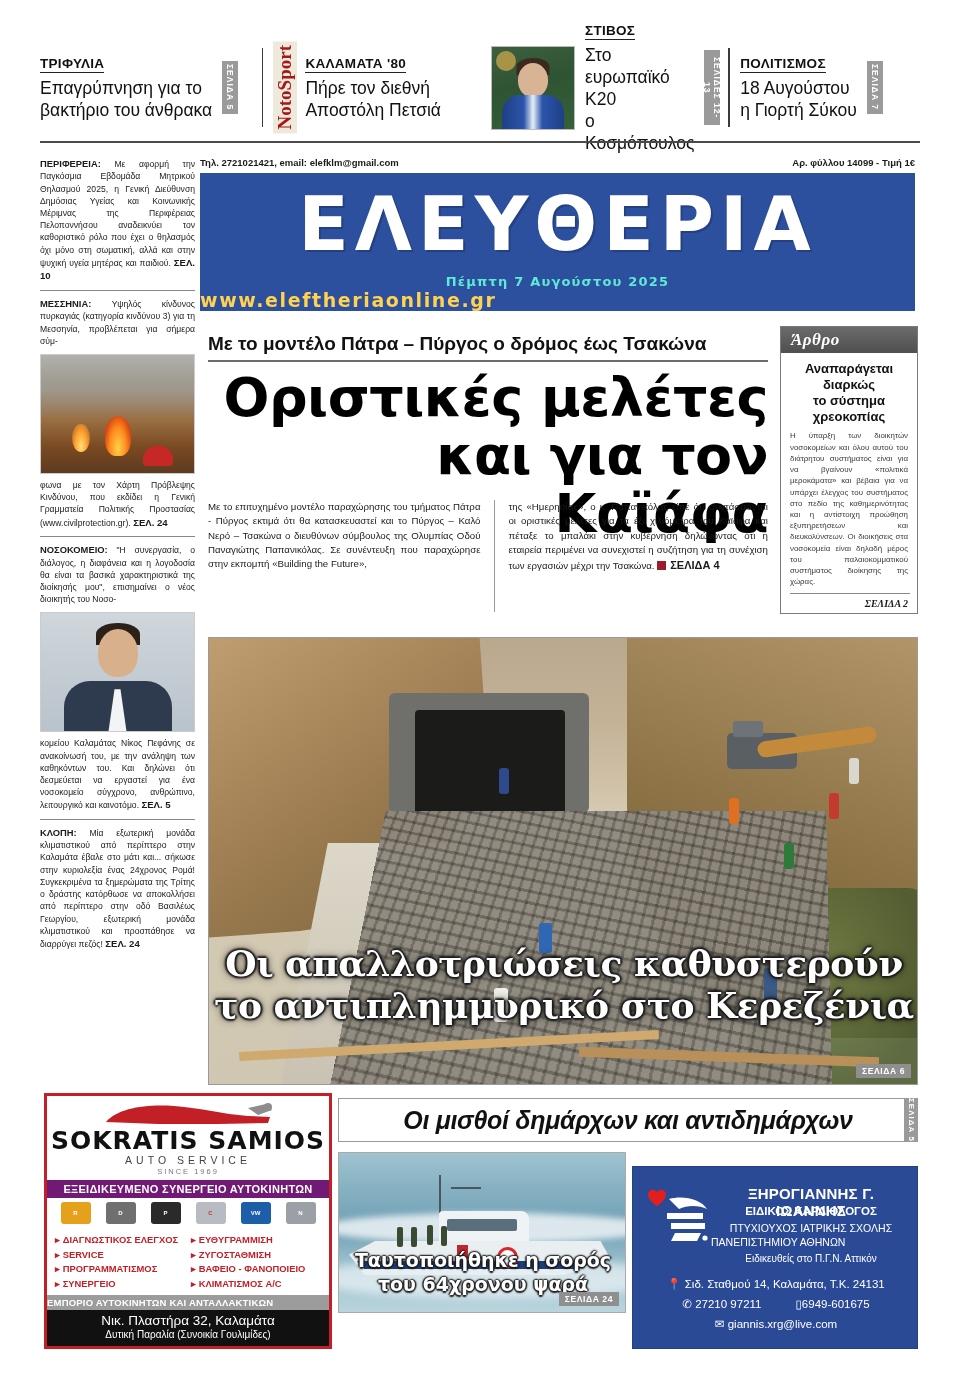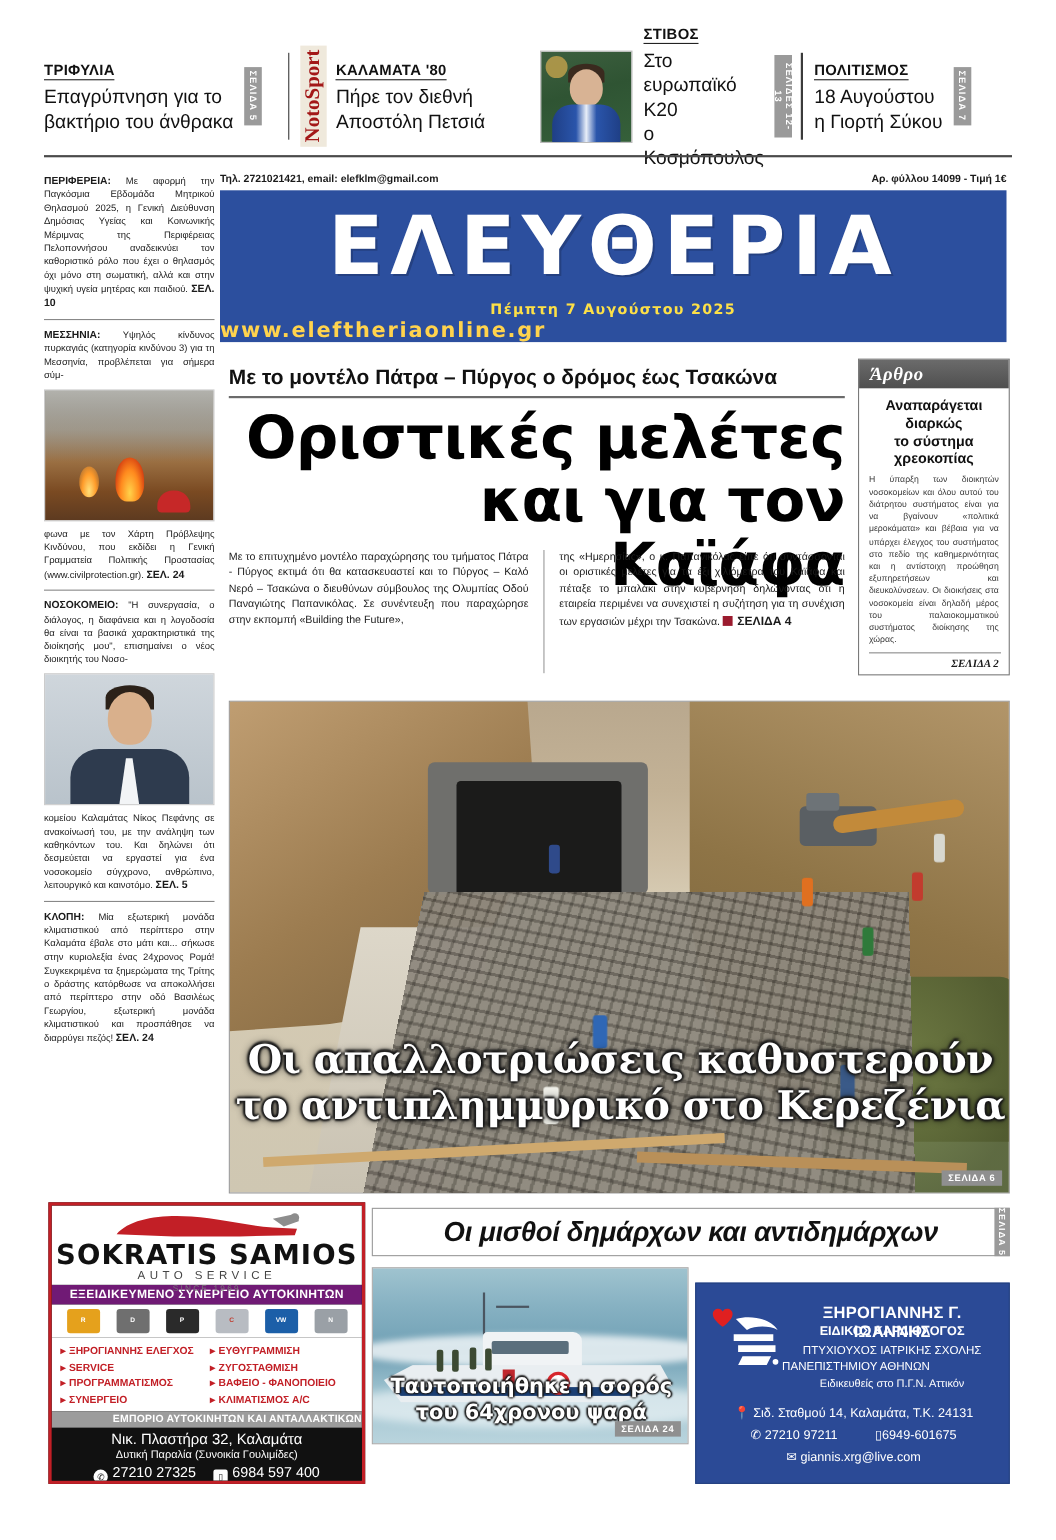--- a/index.html
+++ b/index.html
@@ -79,21 +79,21 @@
     background:#2c4f9e;overflow:hidden;
   }
   .mast-logo{
     position:absolute;left:0;top:14px;width:715px;text-align:center;
     font-family:"DejaVu Sans", sans-serif;font-weight:700;font-size:74px;
     color:#fff;letter-spacing:6px;line-height:1;
     text-shadow:2px 2px 0 rgba(0,0,0,.18);
   }
   .mast-date{
     position:absolute;left:0;top:101px;width:715px;text-align:center;
-    font-size:13px;font-weight:700;color:#fde047;letter-spacing:1.2px;
+    font-size:13px;font-weight:700;color:#5eead4;letter-spacing:1.2px;
     font-family:"DejaVu Sans", sans-serif;
   }
   .mast-url{
     position:absolute;left:0;top:116px;width:715px;text-align:left;
     font-size:19px;font-weight:700;color:#ffd34d;letter-spacing:1.6px;
     font-family:"DejaVu Sans", sans-serif;
   }
 
   
   .sidebar{position:absolute;left:40px;top:157px;width:155px;}
@@ -234,39 +234,39 @@
     color:#fff;font-size:8px;font-weight:700;writing-mode:vertical-rl;
     display:flex;align-items:center;justify-content:center;letter-spacing:1px;
     font-family:"Liberation Sans", sans-serif;
   }
 
   
   .ad-car{
     position:absolute;left:44px;top:1093px;width:288px;height:256px;
     border:3px solid #c21f26;background:#111;box-sizing:border-box;overflow:hidden;
   }
-  .ac-top{background:#fff;height:72px;position:relative;}
+  .ac-top{background:#fff;height:84px;position:relative;}
   .ac-carshape{position:absolute;left:50%;top:6px;transform:translateX(-50%);width:180px;height:26px;}
   .ac-name{position:absolute;left:0;top:30px;width:100%;text-align:center;
     font-family:"DejaVu Sans", sans-serif;font-weight:700;font-size:25px;color:#111;letter-spacing:1px;}
   .ac-sub{position:absolute;left:0;top:58px;width:100%;text-align:center;
     font-size:10.5px;letter-spacing:4px;color:#444;font-family:"Liberation Sans", sans-serif;}
   .ac-since{position:absolute;left:0;top:71px;width:100%;text-align:center;
     font-size:7.5px;letter-spacing:2px;color:#777;font-family:"Liberation Sans", sans-serif;}
   .ac-bar{background:#701a75;color:#fff;text-align:center;font-size:11px;font-weight:700;
     padding:3px 0;letter-spacing:.3px;font-family:"Liberation Sans", sans-serif;}
   .ac-brands{background:#fff;height:26px;display:flex;align-items:center;justify-content:space-around;padding:2px 6px;}
   .bl{width:30px;height:22px;border-radius:3px;display:flex;align-items:center;justify-content:center;
     font-size:6px;font-weight:700;color:#fff;font-family:"Liberation Sans", sans-serif;}
   .ac-list{background:#fff;display:flex;padding:5px 8px 4px;gap:6px;}
   .ac-col{flex:1;}
   .ac-item{font-size:9.4px;font-weight:700;color:#c21f26;line-height:1.55;
     font-family:"Liberation Sans", sans-serif;white-space:nowrap;}
   .ac-item:before{content:"\25B8";margin-right:3px;color:#c21f26;}
-  .ac-bar2{background:#9c9c9c;color:#fff;text-align:right;font-size:9.5px;font-weight:700;
+  .ac-bar2{background:#9c9c9c;color:#fff;text-align:left;font-size:9.5px;font-weight:700;
     padding:2px 0;letter-spacing:.2px;font-family:"Liberation Sans", sans-serif;}
   .ac-contact{background:#111;color:#fff;text-align:center;padding:3px 0 5px;}
   .ac-addr{font-size:13.5px;font-family:"Liberation Sans", sans-serif;}
   .ac-addr2{font-size:10px;font-family:"Liberation Sans", sans-serif;margin-top:1px;}
   .ac-phones{display:flex;justify-content:center;gap:16px;margin-top:3px;font-size:13px;
     font-family:"Liberation Sans", sans-serif;align-items:center;}
   .gly{display:inline-block;width:13px;height:13px;border-radius:50%;background:#fff;color:#111;
     font-size:8px;line-height:13px;text-align:center;margin-right:4px;vertical-align:-2px;}
   .gly.sq{border-radius:2px;}
 
@@ -512,21 +512,21 @@
     <div class="ac-brands">
       <div class="bl" style="background:#e5a11c;">R</div>
       <div class="bl" style="background:#6f6f6f;">D</div>
       <div class="bl" style="background:#2a2a2a;">P</div>
       <div class="bl" style="background:#b8bcc2;color:#c0392b;">C</div>
       <div class="bl" style="background:#1c5fa8;">VW</div>
       <div class="bl" style="background:#9aa0a6;">N</div>
     </div>
     <div class="ac-list">
       <div class="ac-col">
-        <div class="ac-item">ΞΗΡΟΓΙΑΝΝΗΣ ΕΛΕΓΧΟΣ</div>
+        <div class="ac-item">ΔΙΑΓΝΩΣΤΙΚΟΣ ΕΛΕΓΧΟΣ</div>
         <div class="ac-item">SERVICE</div>
         <div class="ac-item">ΠΡΟΓΡΑΜΜΑΤΙΣΜΟΣ</div>
         <div class="ac-item">ΣΥΝΕΡΓΕΙΟ</div>
       </div>
       <div class="ac-col">
         <div class="ac-item">ΕΥΘΥΓΡΑΜΜΙΣΗ</div>
         <div class="ac-item">ΖΥΓΟΣΤΑΘΜΙΣΗ</div>
         <div class="ac-item">ΒΑΦΕΙΟ - ΦΑΝΟΠΟΙΕΙΟ</div>
         <div class="ac-item">ΚΛΙΜΑΤΙΣΜΟΣ A/C</div>
       </div>

